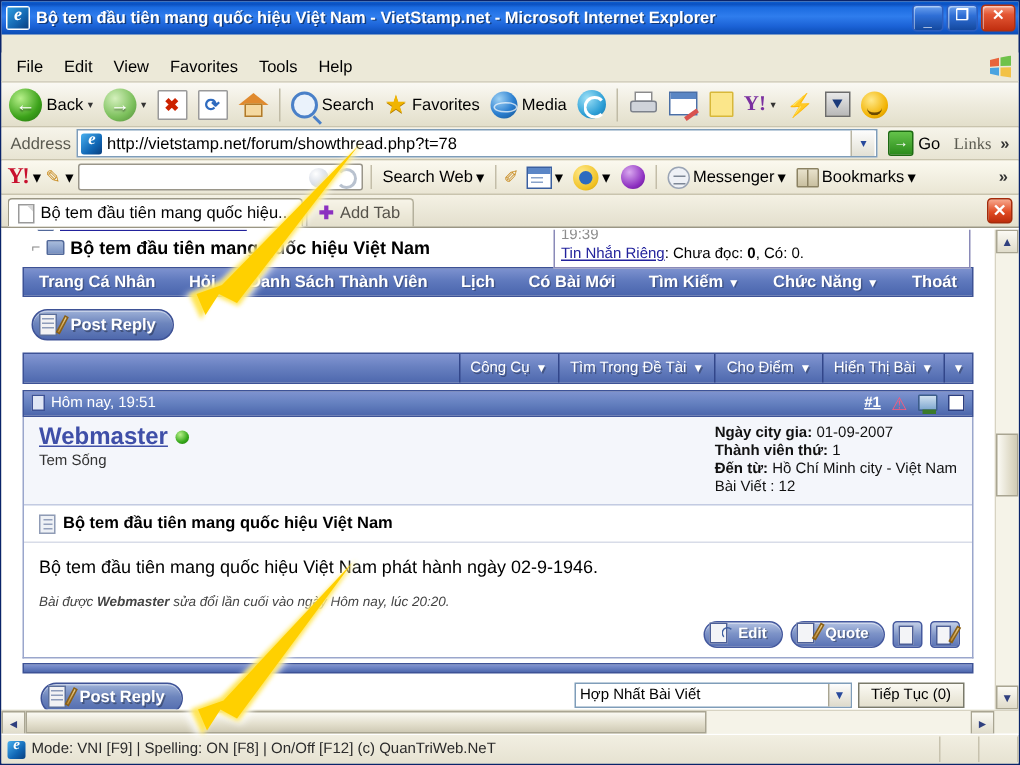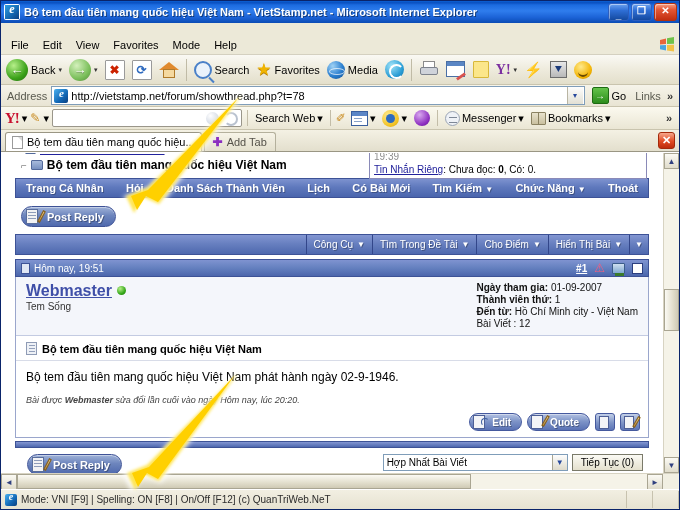--- a/index.html
+++ b/index.html
@@ -150,21 +150,21 @@
   .addr-field .url { font-size:11px; color:#000; white-space:nowrap; overflow:hidden; }
   .addr-field .ddn {
     margin-left:auto; width:16px; height:17px; flex:none;
     background: linear-gradient(180deg,#fdfdfd,#e2e0d4);
     border-left:1px solid #b9b5a3;
     display:flex;align-items:center;justify-content:center;
     color:#28499c; font-size:8px;
   }
   .go-btn { display:flex;align-items:center;gap:3px;flex:none;padding:0 3px;}
   .go-sq {width:17px;height:17px;background:linear-gradient(180deg,#64c34a,#2c8c1c);border:1px solid #1d6b12;border-radius:2px;display:flex;align-items:center;justify-content:center;color:#fff;font-size:10px;font-weight:bold;}
-  .links-lbl { color:#5a5a50; font-size:11px; flex:none; padding:0 2px;}
+  .links-lbl { color:#5a5a50; font-size:11px; flex:none; padding:0 2px;font-family:Liberation Serif, serif;}
   .chev { color:#333; font-size:11px; font-weight:bold; flex:none; padding-right:3px;}
 
   
   .ytool {
     height: 23px; flex:none;
     background: linear-gradient(180deg,#fbf9ef,#eae6d4);
     display:flex; align-items:center; gap:3px; padding:0 4px;
     border-bottom:1px solid #c9c4ae;
   }
   .y-logo { color:#c8102e; font-weight:bold; font-size:15px; font-family:"Liberation Serif",serif; flex:none; letter-spacing:-1px;}
@@ -522,21 +522,21 @@
           <span class="glyph">✕</span>
         </div>
     </div>
   </div>
 
   <div class="menubar">
     <div class="menu-item">File</div>
     <div class="menu-item">Edit</div>
     <div class="menu-item">View</div>
     <div class="menu-item">Favorites</div>
-    <div class="menu-item">Mode</div>
+    <div class="menu-item">Tools</div>
     <div class="menu-item">Help</div>
     <svg class="flaglogo" viewBox="0 0 16 15">
       <path d="M1 3 L7 1.5 L7 7 L1 7.5 Z" fill="#e8643c"></path>
       <path d="M8 1.3 L15 0 L15 6.8 L8 7 Z" fill="#6fc24a"></path>
       <path d="M1 8.3 L7 8 L7 13.5 L1 12.2 Z" fill="#4aa3e0"></path>
       <path d="M8 8 L15 7.8 L15 14.6 L8 13.6 Z" fill="#f2c246"></path>
     </svg>
   </div>
 
   <div class="toolbar">
@@ -775,21 +775,21 @@
         <div class="postbody">
           <div class="userrow">
             <div>
               <div class="uname">
                 <span>Webmaster</span>
                 <span class="dot-online"></span>
               </div>
               <div class="utitle">Tem Sống</div>
             </div>
             <div class="uinfo">
-              <div><b>Ngày tham gia:</b> <span>01-09-2007</span></div>
+              <div><b>Ngày city gia:</b> <span>01-09-2007</span></div>
               <div><b>Thành viên thứ:</b> <span>1</span></div>
               <div><b>Đến từ:</b> <span>Hồ Chí Minh city - Việt Nam</span></div>
               <div><span>Bài Viết :</span> <span>12</span></div>
             </div>
           </div>
 
           <div class="posttitle">
             <span class="ico"></span>
             <span>Bộ tem đầu tiên mang quốc hiệu Việt Nam</span>
           </div>

